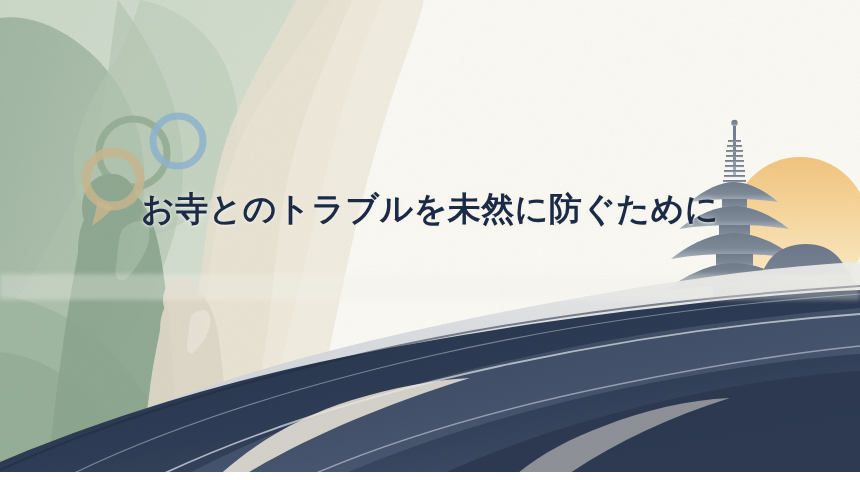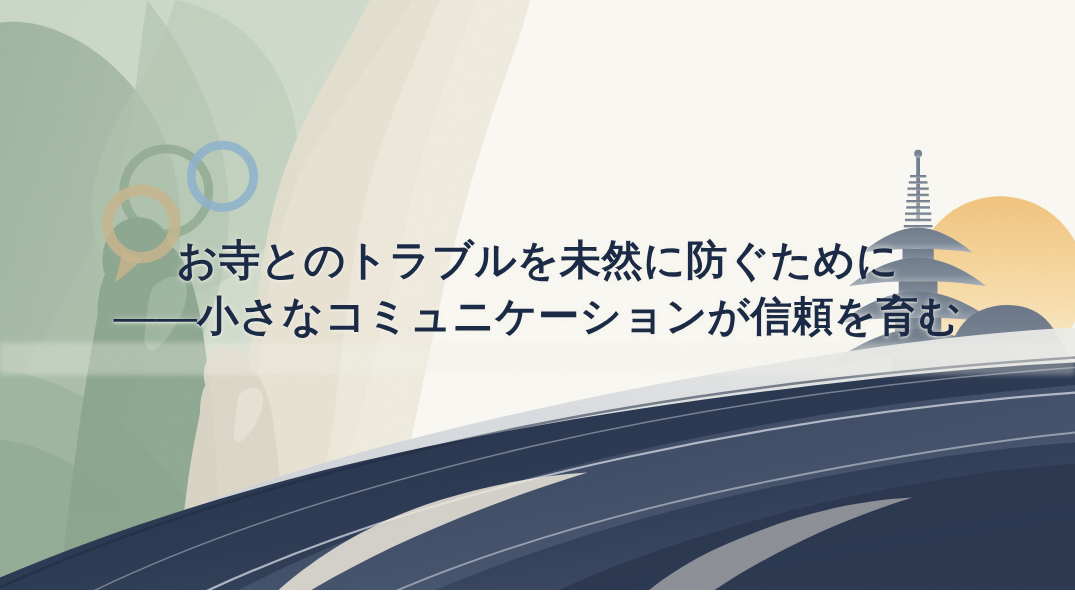--- a/index.html
+++ b/index.html
@@ -312,16 +312,15 @@
 
     </g>
   </svg>
 
   <svg id="paper-grain" viewBox="0 0 860 480" preserveAspectRatio="none" xmlns="http://www.w3.org/2000/svg">
     <rect width="860" height="480" filter="url(#grainFilter)" fill="#8b8570"></rect>
   </svg>
 
   <div id="headline-block">
     <span id="headline-line-1" class="headline-line">お寺とのトラブルを未然に防ぐために</span>
-    <span id="headline-line-2" class="headline-line">——小さなコミュニケーションが信頼を育む</span>
   </div>
 
 </div>
 
 </body></html>

